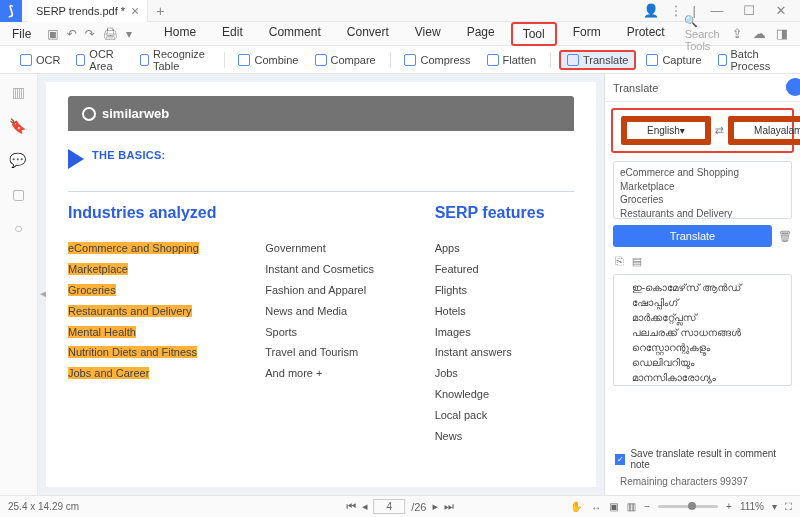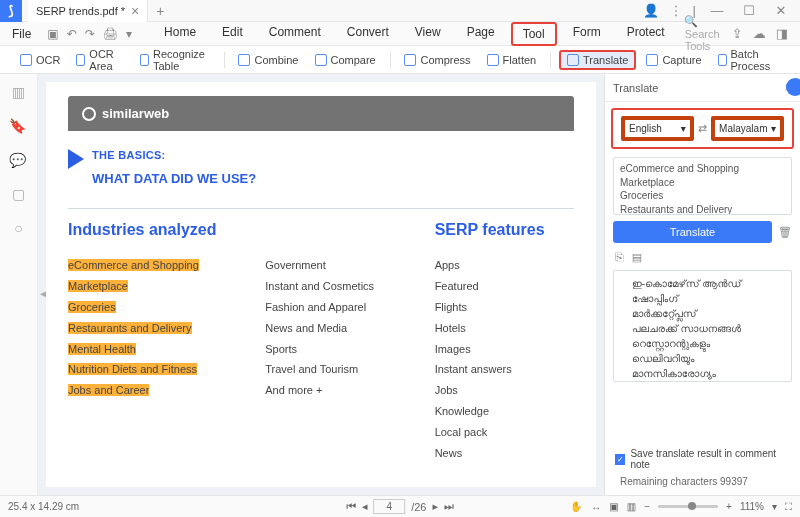--- a/index.html
+++ b/index.html
@@ -52,21 +52,21 @@
 .col div { font-size: 11px; color: #444; line-height: 1.9; }
 .hl { background: #ffb23a; }
 
 
 .trans-panel { width: 196px; background: #fff; border-left: 1px solid #e2e2e2; display: flex; flex-direction: column; font-size: 11px; position: relative; }
 .trans-header { display: flex; align-items: center; padding: 6px 8px; border-bottom: 1px solid #eaeaea; }
 .trans-header-title { flex: 1; color: #555; }
 .trans-close { color: #888; font-size: 13px; }
 .trans-float { position: absolute; right: -4px; top: 4px; width: 18px; height: 18px; background: #3a79f7; border-radius: 50%; }
 .lang-row { display: flex; align-items: center; gap: 4px; padding: 6px 8px; border: 2px solid #e7423a; margin: 6px; border-radius: 3px; }
-.lang-sel { flex: 1; border: 4px solid #c2410c; padding: 3px 4px; font-size: 10px; border-radius: 2px; display: flex; justify-content: space-between; }
+.lang-sel { flex: 1; border: 6px solid #c2410c; padding: 3px 20px; font-size: 10px; border-radius: 2px; display: flex; justify-content: space-between; }
 .swap { color: #888; font-size: 11px; }
 .src-box { margin: 2px 8px; border: 1px solid #d8dde8; border-radius: 2px; padding: 4px 6px; font-size: 10px; color: #555; line-height: 1.35; height: 58px; overflow: hidden; }
 .trans-btn-row { display: flex; align-items: center; gap: 6px; padding: 4px 8px; }
 .trans-btn { flex: 1; background: #3a79f7; color: #fff; text-align: center; padding: 5px 0; border-radius: 3px; font-size: 11px; }
 .del { color: #888; }
 .mini-icons { display: flex; gap: 8px; padding: 4px 10px; color: #888; }
 .out-box { margin: 2px 8px; border: 1px solid #d8dde8; border-radius: 2px; padding: 5px 18px; font-size: 10px; color: #444; line-height: 1.5; height: 112px; overflow: hidden; font-family: "Nirmala UI", Arial, sans-serif; }
 .save-row { padding: 6px 10px; display: flex; align-items: center; gap: 5px; font-size: 10px; color: #444; margin-top: auto; }
 .chk { width: 11px; height: 11px; background: #3a79f7; display: inline-flex; align-items: center; justify-content: center; color: #fff; font-size: 8px; }
 .remaining { padding: 0 15px 8px; font-size: 10px; color: #666; }
@@ -189,21 +189,20 @@
     <span class="nav-arrow nav-left">◂</span>
     <div class="page">
       <div class="sw-header">
         <span class="sw-logo"></span>
         <span>similarweb</span>
       </div>
       <div class="basics-row">
         <div class="arrow"></div>
         <div class="basics-txt">THE BASICS:</div>
       </div>
-      <div class="basics-q">WHAT DATA DID WE USE?</div>
       <div class="hr"></div>
       <div class="cols">
         <div class="col" style="flex:1.2">
           <h3>Industries analyzed</h3>
           <div>
             <span class="hl">eCommerce and Shopping</span><br>
             <span class="hl">Marketplace</span><br>
             <span class="hl">Groceries</span><br>
             <span class="hl">Restaurants and Delivery</span><br>
             <span class="hl">Mental Health</span><br>

